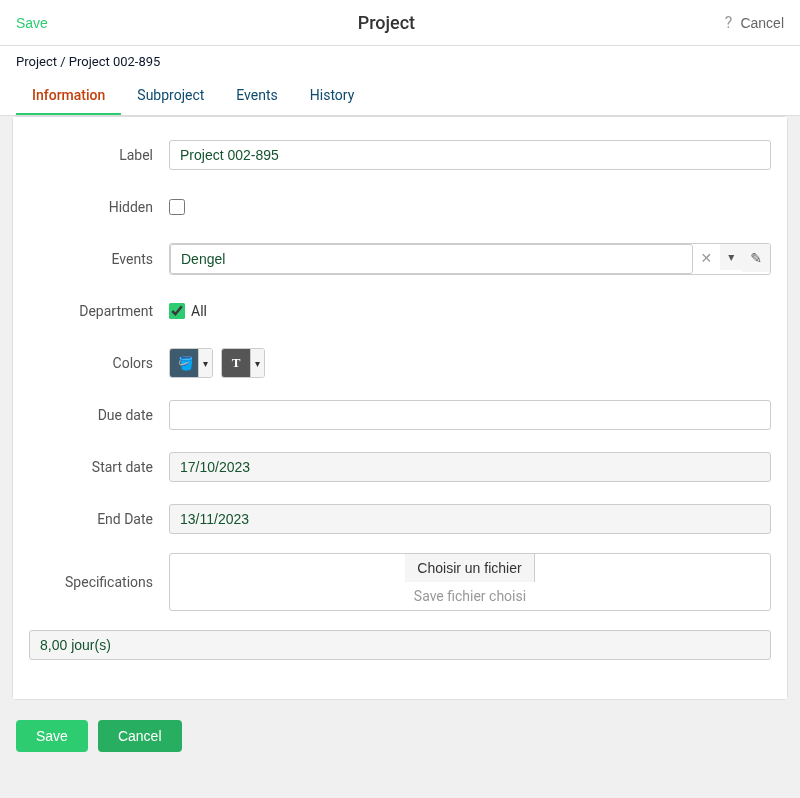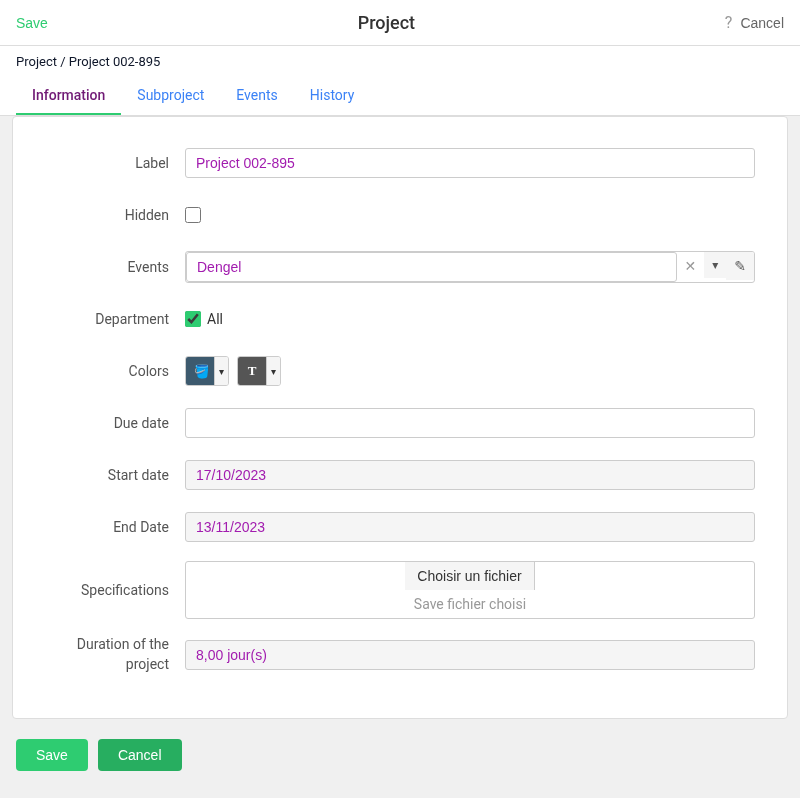--- a/index.html
+++ b/index.html
@@ -65,33 +65,33 @@
       display: flex;
       background: #fff;
       border-bottom: 1px solid #ddd;
       padding: 0 16px;
     }
     .tab {
       padding: 10px 16px;
       cursor: pointer;
       border-bottom: 2px solid transparent;
       font-size: 14px;
-      color: #3b82f6;
+      color: #0c4a6e;
     }
     .tab.active {
       border-bottom: 2px solid #2ecc71;
-      color: #701a75;
+      color: #c2410c;
       font-weight: 500;
     }
 
     
     .content {
       background: #fff;
-      margin: 8px;
-      padding: 20px 24px;
+      margin: 0;
+      padding: 20px 16px;
     }
 
     
     .form-row {
       display: flex;
       align-items: center;
       margin-bottom: 16px;
       min-height: 36px;
     }
     .form-label {
@@ -105,21 +105,21 @@
     .form-control {
       flex: 1;
     }
 
     input[type="text"], input[type="date"] {
       width: 100%;
       border: 1px solid #ccc;
       border-radius: 3px;
       padding: 6px 10px;
       font-size: 14px;
-      color: #a21caf;
+      color: #14532d;
       outline: none;
     }
 
     
     .checkbox-wrapper {
       display: flex;
       align-items: center;
     }
     input[type="checkbox"] {
       width: 16px;
@@ -425,23 +425,20 @@
       <div class="form-label">Specifications</div>
       <div class="form-control">
         <div class="file-wrapper">
           <button class="file-choose-btn">Choisir un fichier</button>
           <span class="file-name">Save fichier choisi</span>
         </div>
       </div>
     </div>
 
     <div class="form-row" style="align-items:center;">
-      <div class="form-label form-label-multiline" style="line-height:1.4;">
-        <span>Duration of the<br>project</span>
-      </div>
       <div class="form-control">
         <input type="text" class="duration-input" readonly="" value="8,00 jour(s)" style="">
       </div>
     </div>
 
   </div>
 </div>
 
 <div class="footer">
   <button class="btn-save">Save</button>

